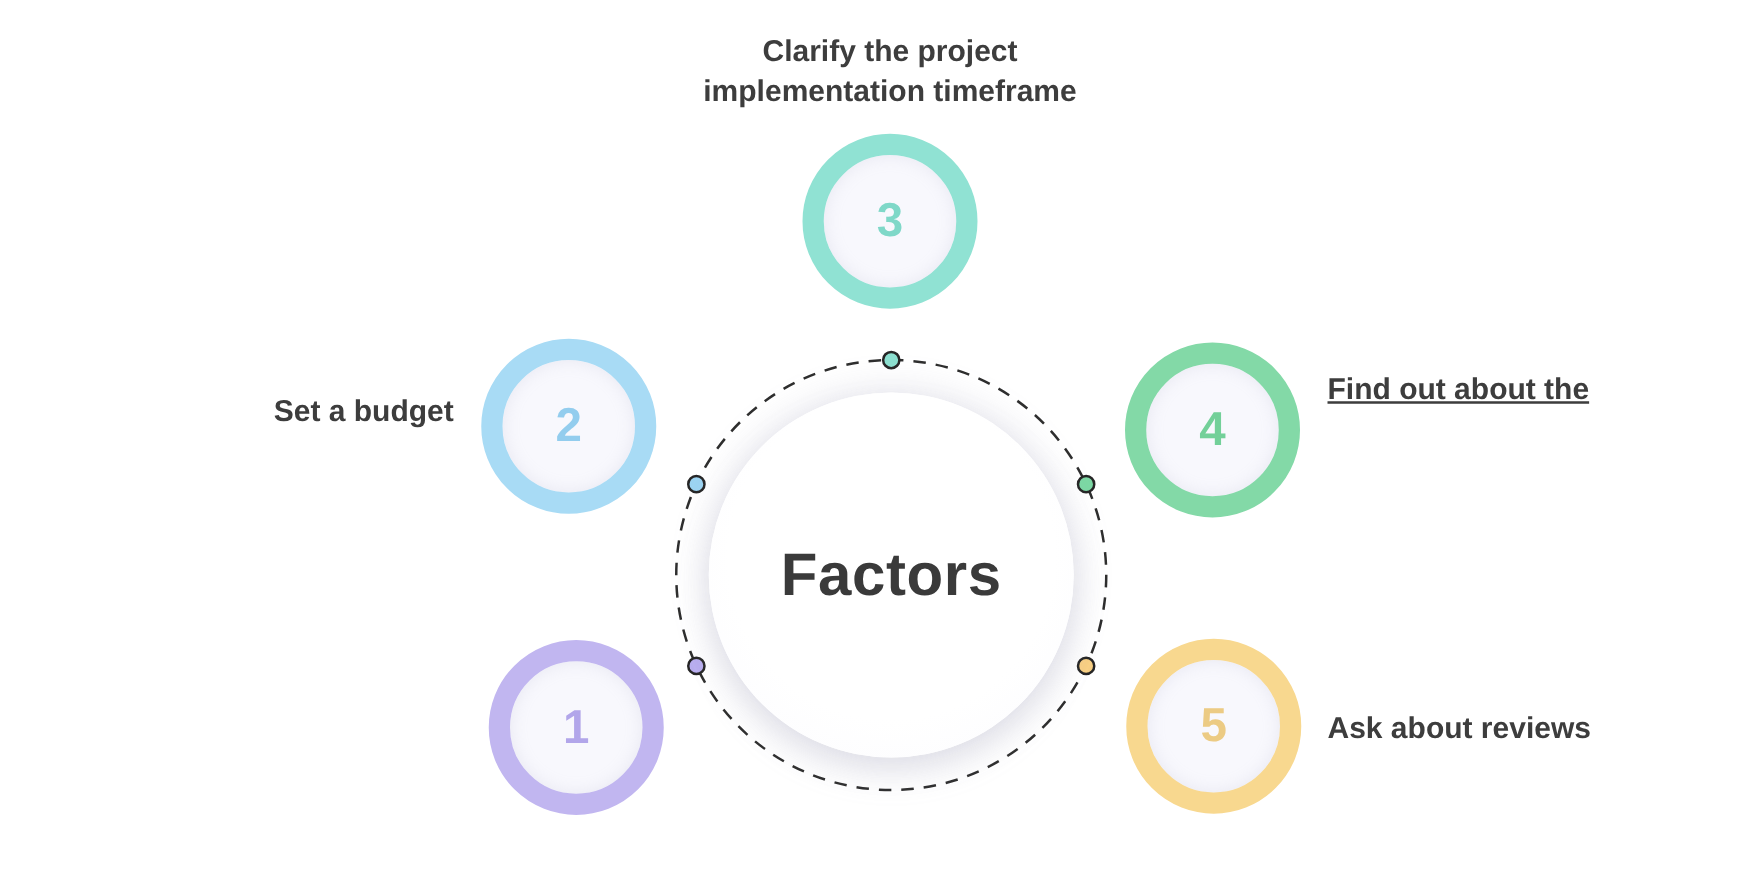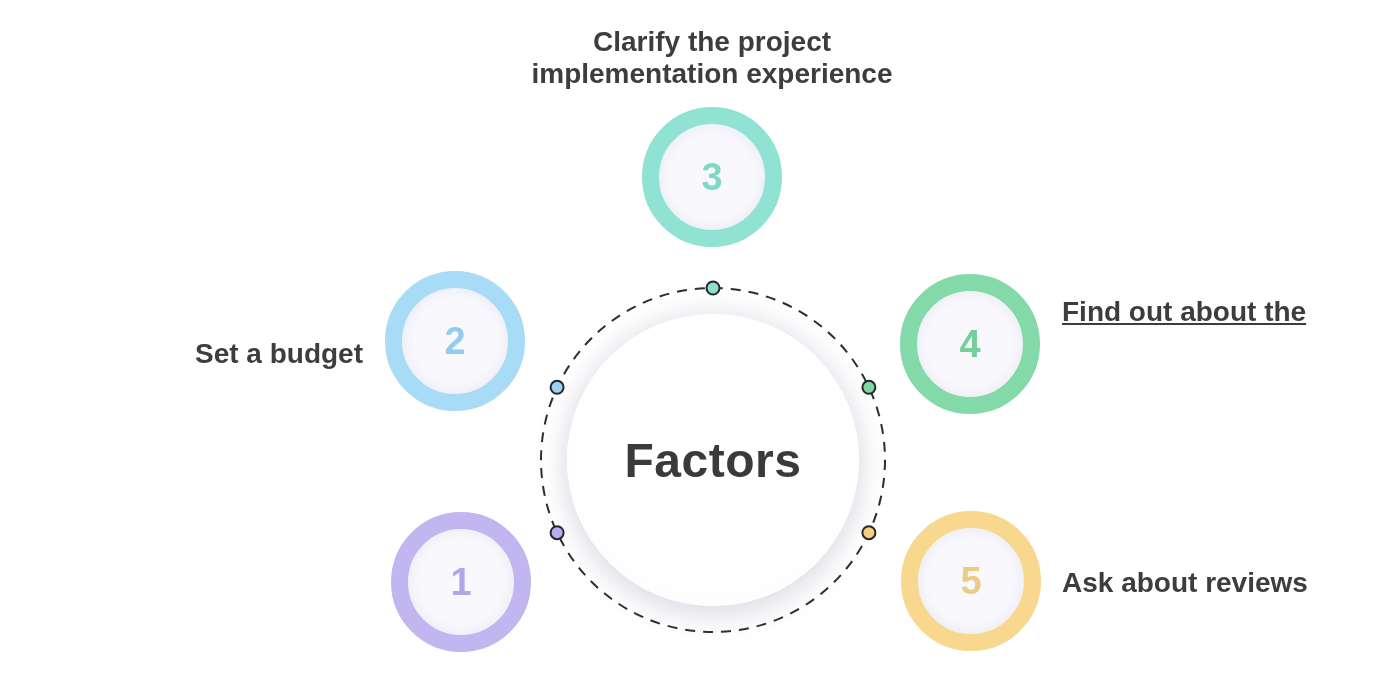--- a/index.html
+++ b/index.html
@@ -33,24 +33,24 @@
     box-shadow:inset 0 0 14px rgba(170,170,195,0.20);
     display:flex;align-items:center;justify-content:center;
   }
   .badge .num{font-size:38px;font-weight:600;line-height:1;}
   .c1{left:391px;top:512px;}
   .c2{left:385px;top:271px;}
   .c3{left:642px;top:107px;}
   .c4{left:900px;top:274px;}
   .c5{left:901px;top:511px;}
   
-  .label{position:absolute;font-size:28px;font-weight:600;color:#3d3d3d;line-height:32px;}
+  .label{position:absolute;font-size:24px;font-weight:600;color:#3d3d3d;line-height:32px;}
   .label .line{display:block;}
   .l1{right:1037px;top:567px;text-align:right;white-space:nowrap;}
-  .l2{right:1037px;top:338px;text-align:right;white-space:nowrap;}
+  .l2{right:1037px;top:314px;text-align:right;white-space:nowrap;}
   .l3{left:412px;top:26px;width:600px;text-align:center;}
   .l4{left:1062px;top:296px;text-align:left;white-space:nowrap;text-decoration:underline;}
   .l5{left:1062px;top:567px;text-align:left;white-space:nowrap;}
 </style>
 </head>
 <body>
 
 <div class="stage">
 
   <svg class="orbit" width="360" height="360" viewBox="0 0 360 360">
@@ -80,21 +80,21 @@
   </div>
   <div class="badge c5" style="border-color: rgb(248, 216, 143);">
     <span class="num" style="color: rgb(236, 203, 132);">5</span>
   </div>
 
   <div class="label l2">
     <span class="line">Set a budget</span>
   </div>
   <div class="label l3">
     <span class="line">Clarify the project</span>
-    <span class="line">implementation experience</span>
+    <span class="line">implementation timeframe</span>
   </div>
   <div class="label l4">
     <span class="line">Find out about the</span>
   </div>
   <div class="label l5">
     <span class="line">Ask about reviews</span>
   </div>
 
 </div>
 

